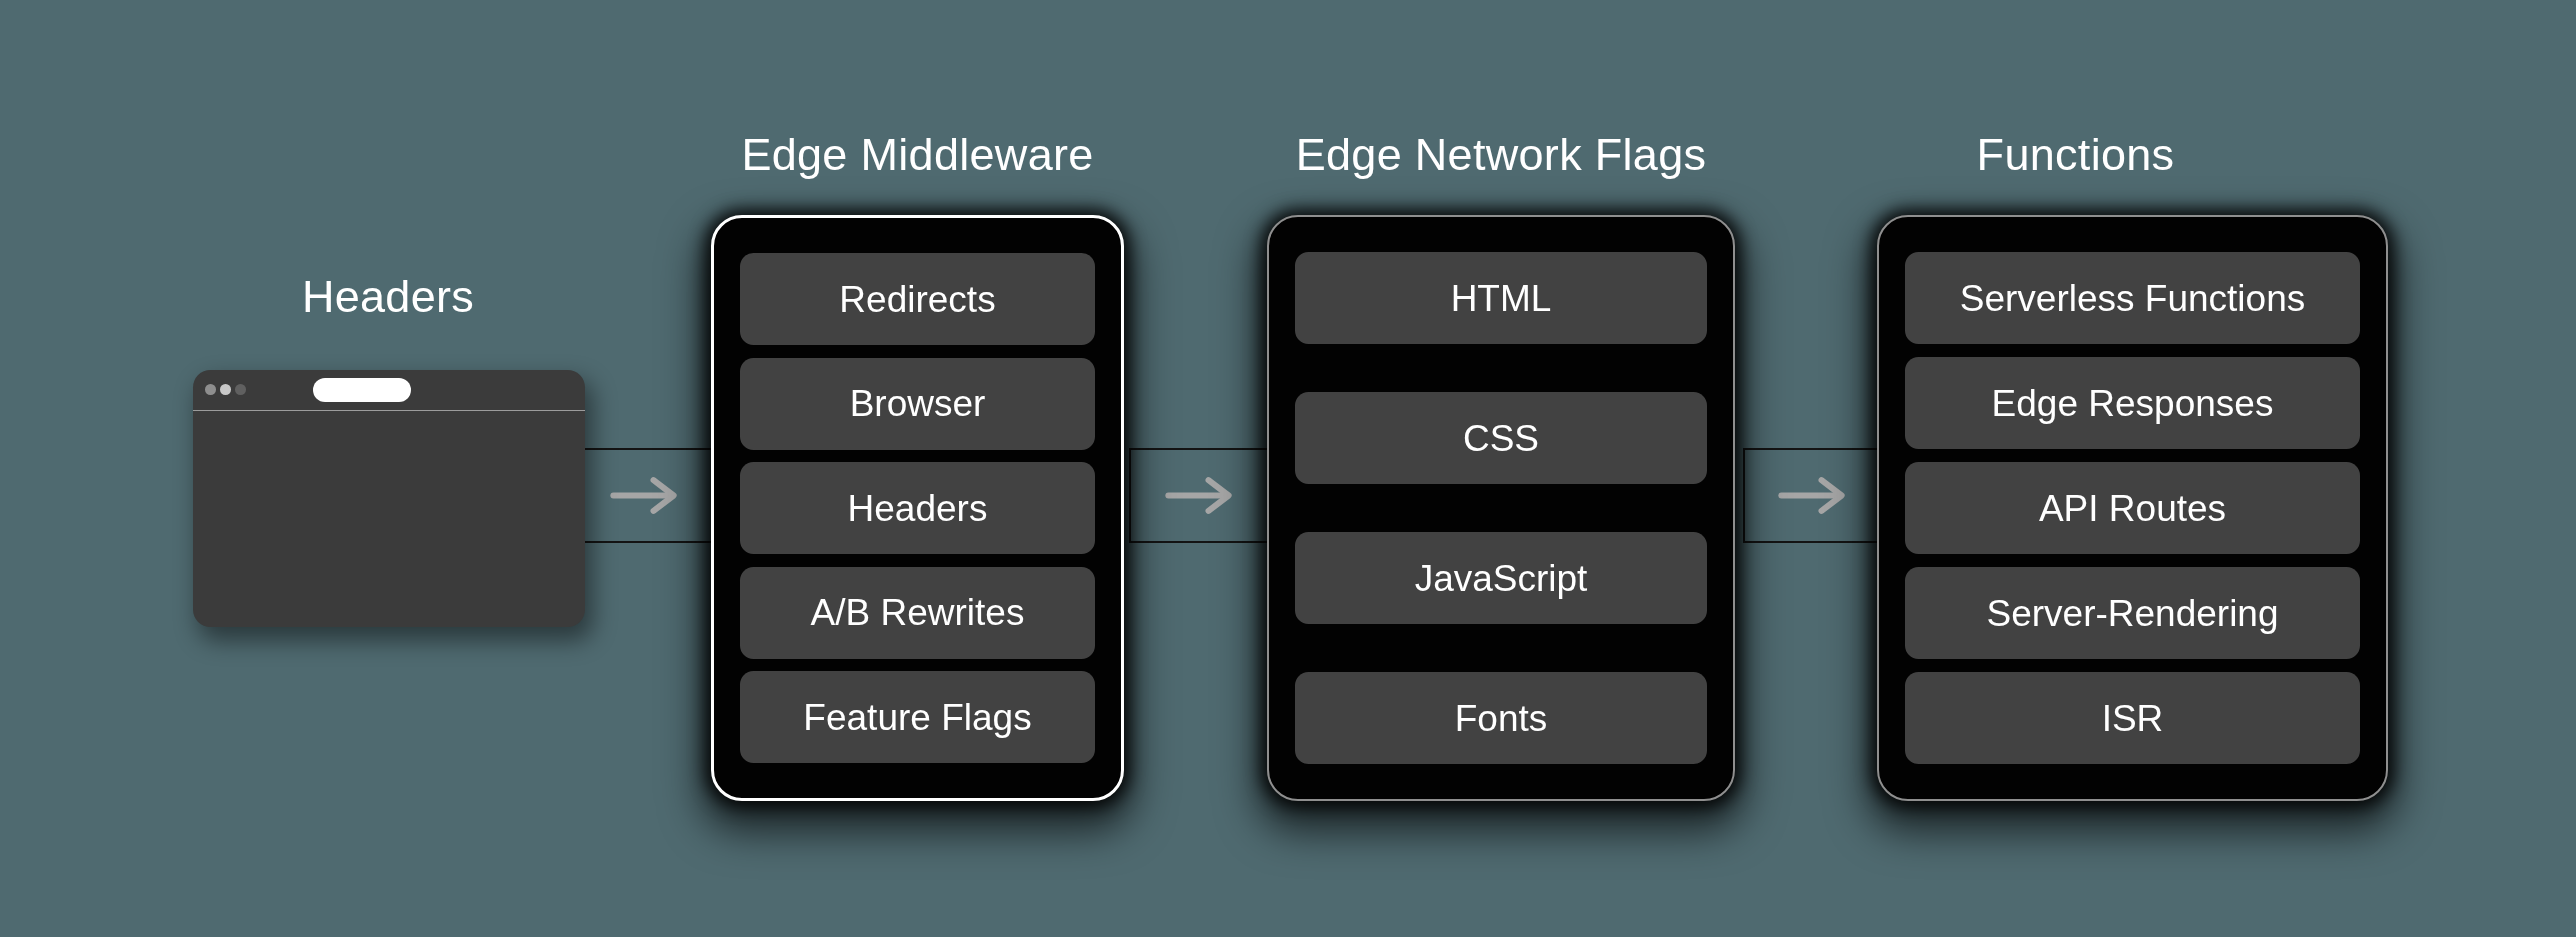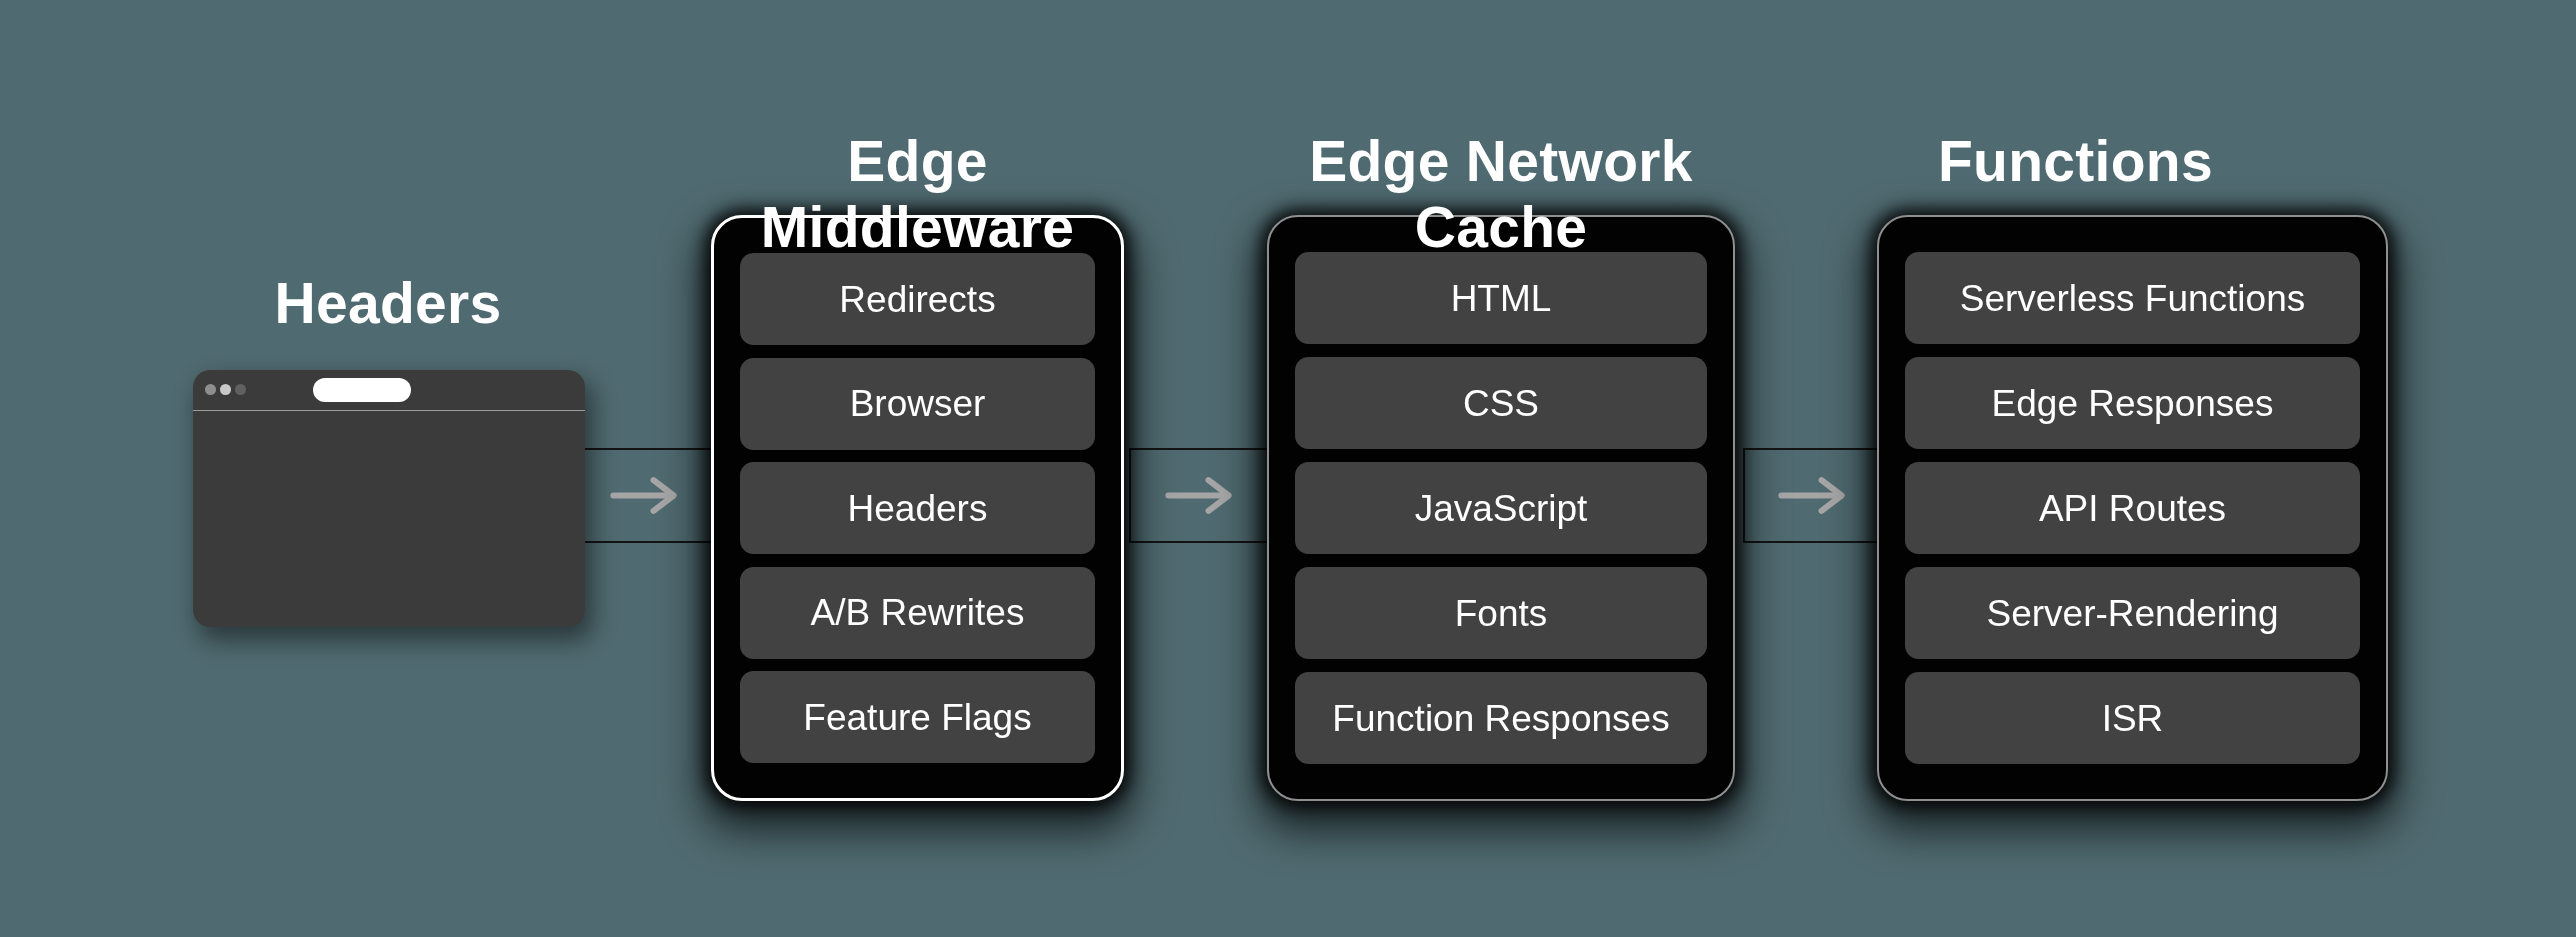--- a/index.html
+++ b/index.html
@@ -8,21 +8,21 @@
     font-family: "Liberation Sans", "DejaVu Sans", sans-serif;
   }
   #stage {
     position: relative; width: 2576px; height: 937px;
     background: #4f6a70;
   }
 
   
   .node-title {
     position: absolute; z-index: 6;
-    color: #ffffff; font-weight: 700; font-size: 57px; line-height: 1.15;
+    color: #ffffff; font-weight: 400; font-size: 45px; line-height: 1.15;
     text-align: center; letter-spacing: 0.3px;
   }
   #browser-title { left: 187px; top: 271px; width: 402px; }
   #title-middleware { left: 711px; top: 129px; width: 413px; }
   #title-cache      { left: 1267px; top: 129px; width: 468px; }
   #title-functions  { left: 1820px; top: 129px; width: 511px; }
 
   
   #browser-window {
     position: absolute; z-index: 5;
@@ -117,27 +117,26 @@
 
   <div class="node-title" id="title-middleware">Edge Middleware</div>
   <div class="panel" id="panel-middleware">
     <div class="pill">Redirects</div>
     <div class="pill">Browser</div>
     <div class="pill">Headers</div>
     <div class="pill">A/B Rewrites</div>
     <div class="pill">Feature Flags</div>
   </div>
 
-  <div class="node-title" id="title-cache">Edge Network Cache</div>
+  <div class="node-title" id="title-cache">Edge Network Flags</div>
   <div class="panel" id="panel-cache">
     <div class="pill">HTML</div>
     <div class="pill">CSS</div>
     <div class="pill">JavaScript</div>
     <div class="pill">Fonts</div>
-    <div class="pill">Function Responses</div>
   </div>
 
   <div class="node-title" id="title-functions">Functions</div>
   <div class="panel" id="panel-functions">
     <div class="pill">Serverless Functions</div>
     <div class="pill">Edge Responses</div>
     <div class="pill">API Routes</div>
     <div class="pill">Server-Rendering</div>
     <div class="pill">ISR</div>
   </div>

